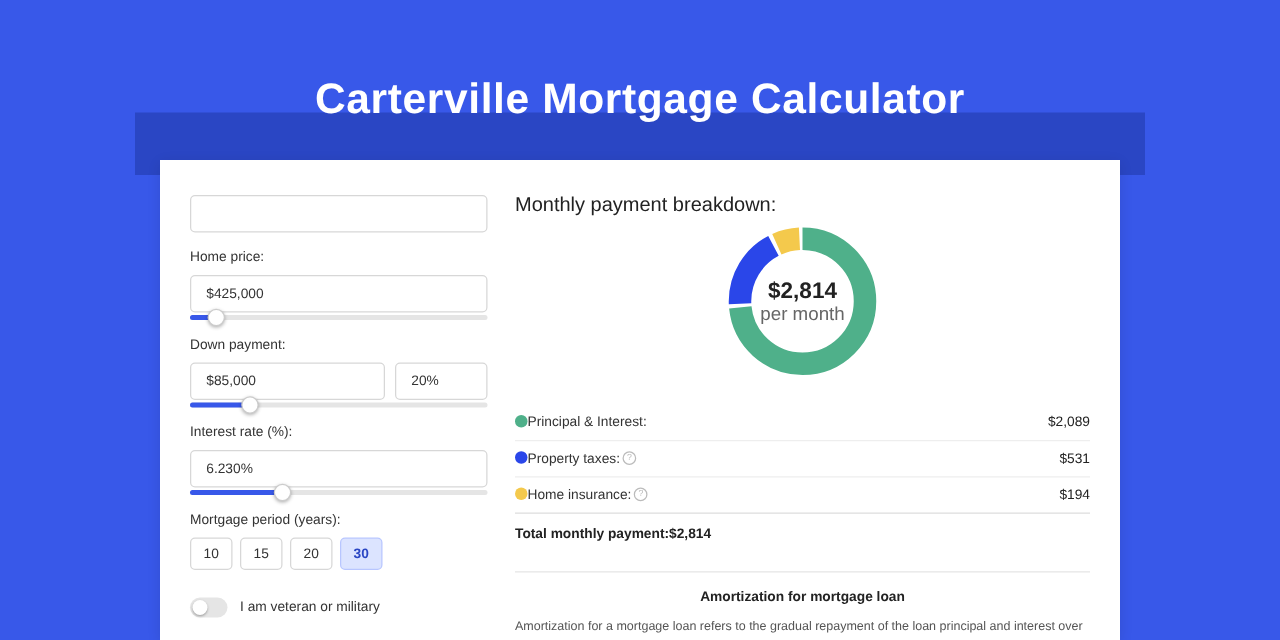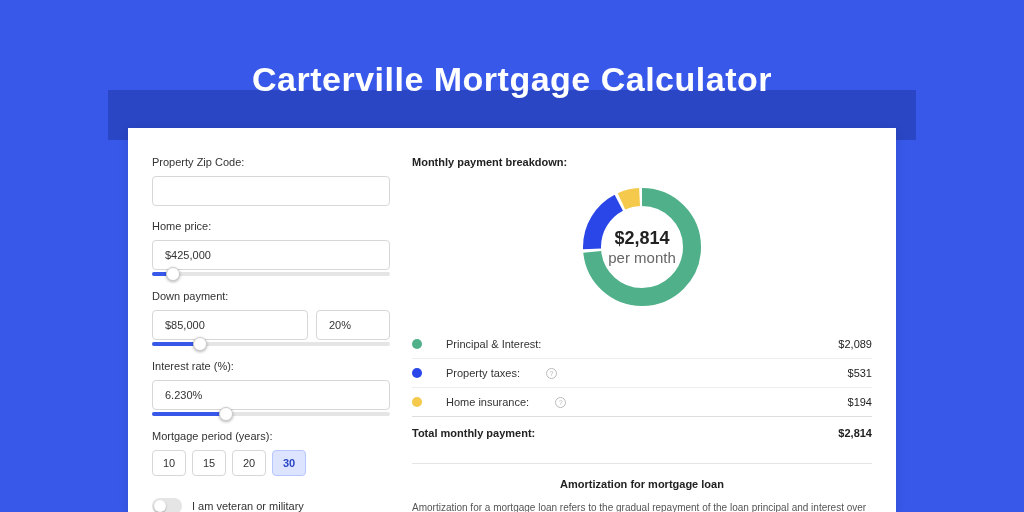--- a/index.html
+++ b/index.html
@@ -19,50 +19,49 @@
   .dp-row { display: flex; gap: 8px; }
   .dp-row .inp:first-child { width: 156px; }
   .dp-row .inp:last-child { width: 74px; }
   .period-btns { display: flex; gap: 6px; }
   .pbtn { width: 34px; height: 26px; border: 1px solid #d7d7d7; border-radius: 4px; background: #fff; font-size: 11px; color: #333; display: flex; align-items: center; justify-content: center; cursor: pointer; }
   .pbtn.active { background: #dce4ff; border-color: #b8c6ff; color: #2a46c4; font-weight: 600; }
   .toggle-row { display: flex; align-items: center; gap: 10px; margin-top: 22px; }
   .toggle { width: 30px; height: 16px; background: #e5e5e5; border-radius: 10px; position: relative; cursor: pointer; }
   .toggle .knob { position: absolute; width: 12px; height: 12px; background: #fff; border-radius: 50%; top: 2px; left: 2px; box-shadow: 0 1px 2px rgba(0,0,0,0.3); }
   .toggle-lbl { font-size: 11px; color: #333; }
-  .rtitle { font-size: 11px; font-weight: 700; color: #222; margin-bottom: 14px; }
+  .rtitle { font-size: 16px; font-weight: 400; color: #222; margin-bottom: 2px; }
   .donut-wrap { display: flex; justify-content: center; margin-bottom: 18px; }
   .donut { position: relative; width: 130px; height: 130px; }
   .donut svg { transform: rotate(-90deg); }
   .donut .center { position: absolute; inset: 0; display: flex; flex-direction: column; align-items: center; justify-content: center; }
   .donut .amt { font-size: 18px; font-weight: 700; color: #222; }
   .donut .per { font-size: 15px; color: #666; }
   .legend-row { display: flex; align-items: center; justify-content: space-between; padding: 8px 0; border-bottom: 1px solid #eee; }
   .legend-row:last-of-type { border-bottom: none; }
-  .legend-left { display: flex; align-items: center; gap: 24px; font-size: 11px; color: #333; }
+  .legend-left { display: flex; gap: 0; font-size: 11px; color: #333; }
   .dot { width: 10px; height: 10px; border-radius: 50%; flex-shrink: 0; }
   .info-icon { width: 11px; height: 11px; border: 1px solid #bbb; border-radius: 50%; display: inline-flex; align-items: center; justify-content: center; font-size: 7px; color: #bbb; margin-left: 2px; }
   .legend-val { font-size: 11px; color: #222; }
-  .total-row { display: flex; justify-content: space-between; padding: 10px 0; font-size: 11px; font-weight: 700; color: #222; border-top: 1px solid #ddd; margin-top: 0; }
+  .total-row { display: flex; padding: 10px 0; font-size: 11px; font-weight: 700; color: #222; border-top: 1px solid #ddd; margin-top: 0; }
   .amort { border-top: 1px solid #e5e5e5; margin-top: 14px; padding-top: 14px; }
   .amort-title { font-size: 11px; font-weight: 700; color: #222; margin-bottom: 10px; text-align: center; }
   .amort-text { font-size: 10px; color: #555; line-height: 1.5; }
 </style>
 </head>
 <body>
 
 <div class="backdrop"></div>
 <div class="title">Carterville Mortgage Calculator</div>
 
 <div class="card">
   <div class="panel">
     <div class="left">
 
       <div class="row">
-        <label class="lbl">Property Zip Code:</label>
         <input class="inp" value="" style="">
       </div>
 
       <div class="row">
         <label class="lbl">Home price:</label>
         <input class="inp" value="$425,000" style="">
         <div class="slider" style="width:238px">
           <div class="fill" style="width:9%"></div>
           <div class="thumb" style="left:9%"></div>
         </div>

